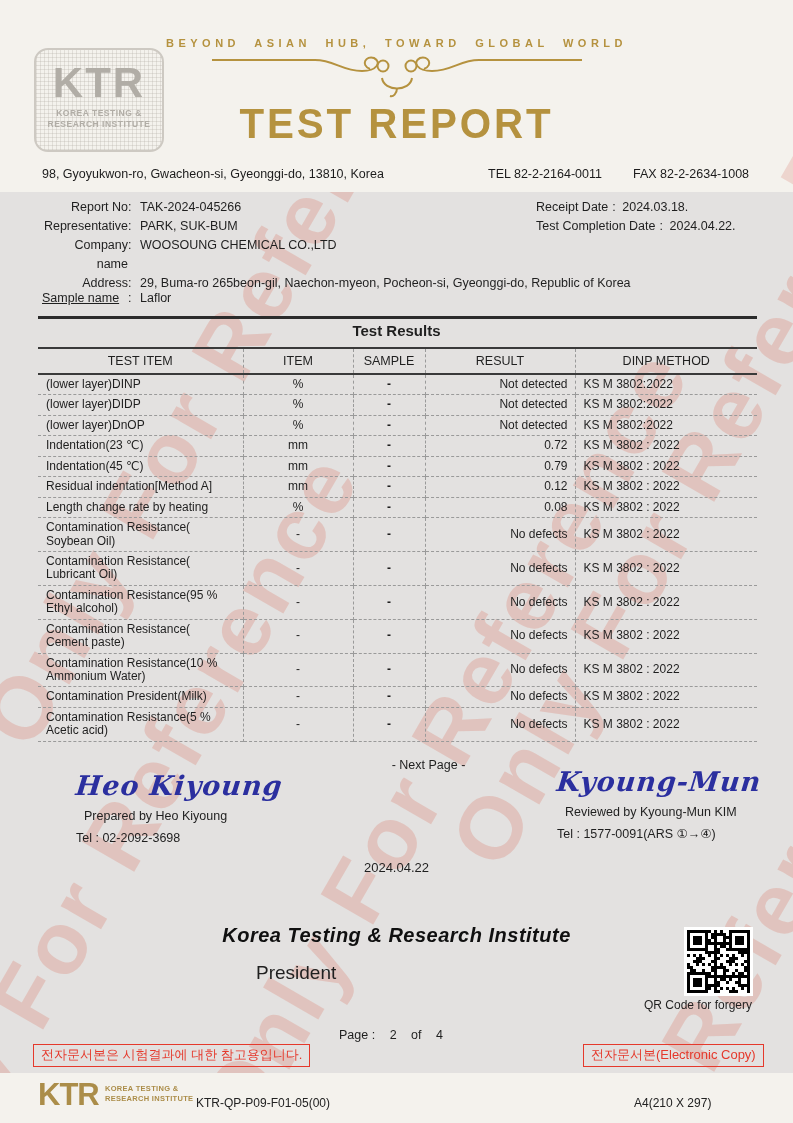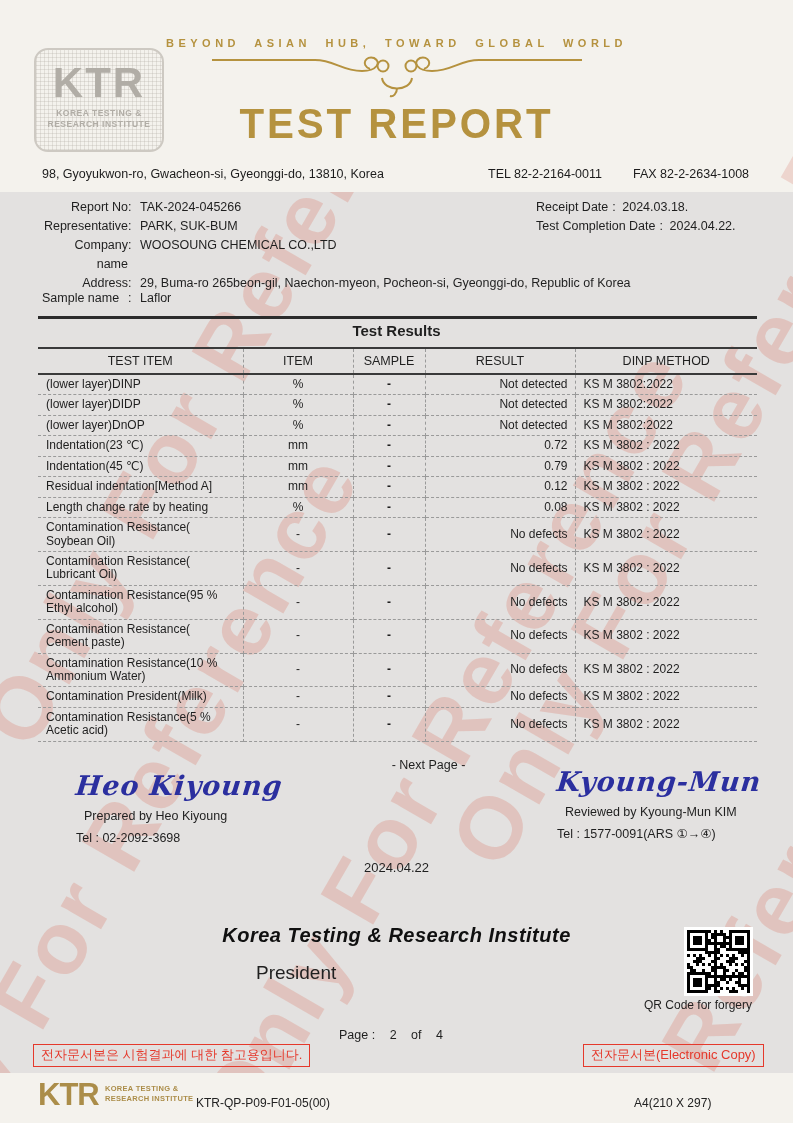--- a/index.html
+++ b/index.html
@@ -32,21 +32,21 @@
   .wmh{left:640px;top:380px;}
 
   .info{position:absolute;left:42px;top:6px;font-size:12.5px;}
   .info-row{display:flex;line-height:19px;}
   .info-row .lbl{width:86px;flex:none;text-align:right;}
   .info-row .col{width:12px;flex:none;}
   .info-right{position:absolute;left:494px;top:0;width:260px;}
   .info-right .info-row .lbl{width:auto;margin-right:4px;}
   .info-right .info-row .col{width:10px;}
   .sample-row{position:absolute;left:42px;top:97px;font-size:12.5px;display:flex;line-height:19px;}
-  .sample-row .lbl{width:86px;} .sample-row .col{width:12px;}
+  .sample-row .lbl{width:86px;text-decoration:underline;} .sample-row .col{width:12px;}
 
   .divider{position:absolute;left:38px;top:124px;width:719px;border-top:3px solid #2b2b2b;}
   .table-title{position:absolute;left:0;top:130px;width:100%;text-align:center;font-size:15px;font-weight:bold;}
 
   table.results{position:absolute;left:38px;top:155px;width:719px;border-collapse:collapse;table-layout:fixed;}
   table.results th{font-weight:normal;font-size:12.5px;padding:5px 0;text-align:center;}
   table.results thead tr{border-top:2px solid #3a3a3a;border-bottom:2px solid #3a3a3a;}
   table.results tbody tr{border-bottom:1px dashed #9a9a9a;}
   table.results th + th, table.results td + td{border-left:1px dashed #9a9a9a;}
   table.results td{font-size:12px;padding:3px 6px;line-height:1.12;color:#1f1f1f;}

